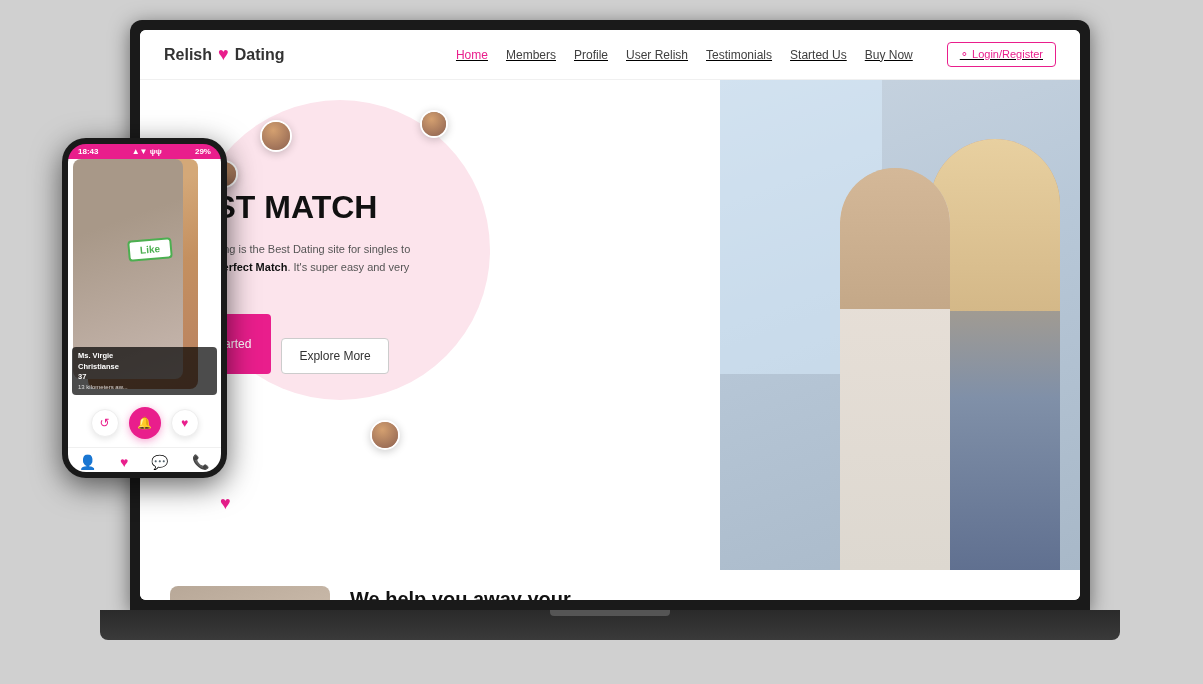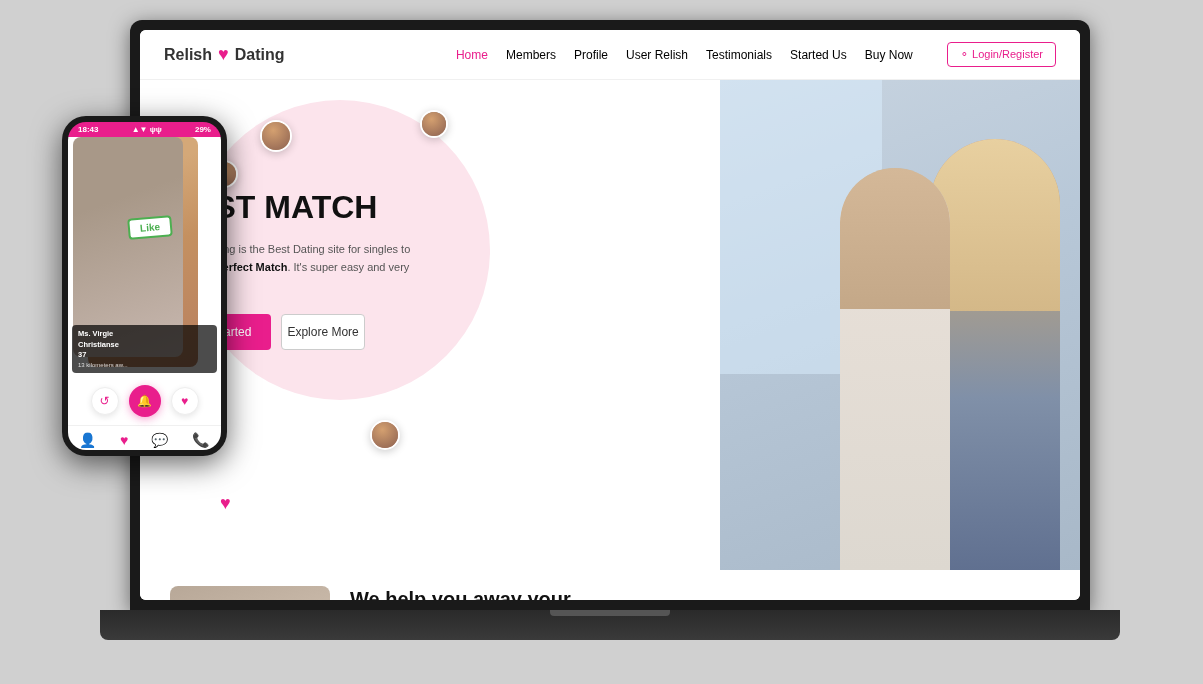--- a/index.html
+++ b/index.html
@@ -97,25 +97,26 @@
     .nav-logo .heart-icon {
       color: #e91e8c;
       font-size: 18px;
     }
 
     .nav-links {
       display: flex;
       align-items: center;
       gap: 18px;
       font-size: 12px;
+      text-decoration: underline;
     }
 
     .nav-links a {
       text-decoration: none;
-      color: #000000;
+      color: #404040;
     }
 
     .nav-links a.active {
       color: #e91e8c;
     }
 
     .nav-login-btn {
       border: 1px solid #e91e8c;
       color: #e91e8c;
       padding: 5px 12px;
@@ -198,24 +199,25 @@
       padding: 10px 20px;
       border-radius: 4px;
       font-size: 12px;
       cursor: pointer;
     }
 
     .btn-explore {
       background: #fff;
       color: #333;
       border: 1px solid #ccc;
-      padding: 10px 5px;
+      padding: 10px 17px;
       border-radius: 4px;
       font-size: 12px;
       cursor: pointer;
+      margin-top: 24px;
     }
 
     
     .avatar-float {
       position: absolute;
       border-radius: 50%;
       overflow: hidden;
       border: 2px solid #fff;
       box-shadow: 0 2px 8px rgba(0,0,0,0.2);
       z-index: 2;
@@ -325,21 +327,21 @@
       font-size: 20px;
       font-weight: 800;
       color: #111;
       line-height: 1.3;
     }
 
     
     .phone {
       position: absolute;
       left: 62px;
-      top: 116px;
+      top: 138px;
       width: 165px;
       height: 340px;
       background: #1a1a1a;
       border-radius: 24px;
       padding: 6px;
       box-shadow: 0 8px 30px rgba(0,0,0,0.6);
       z-index: 10;
     }
 
     .phone-screen {

